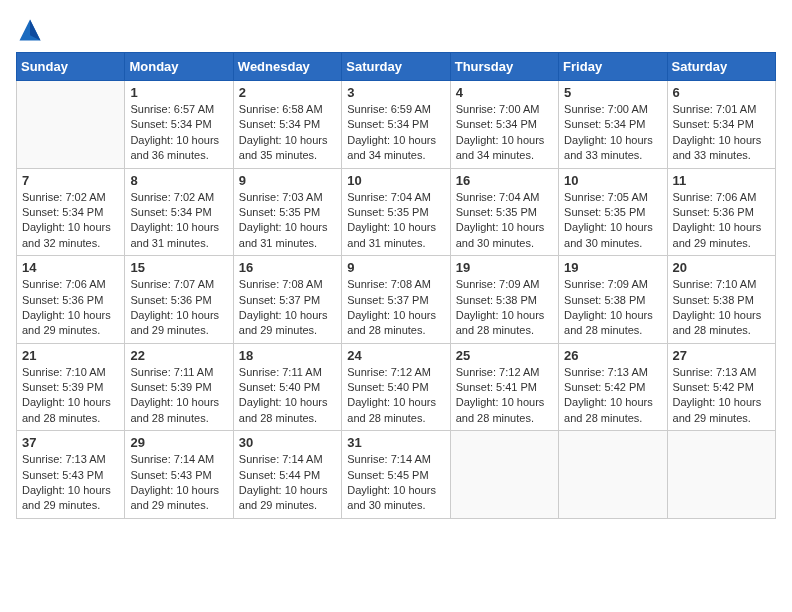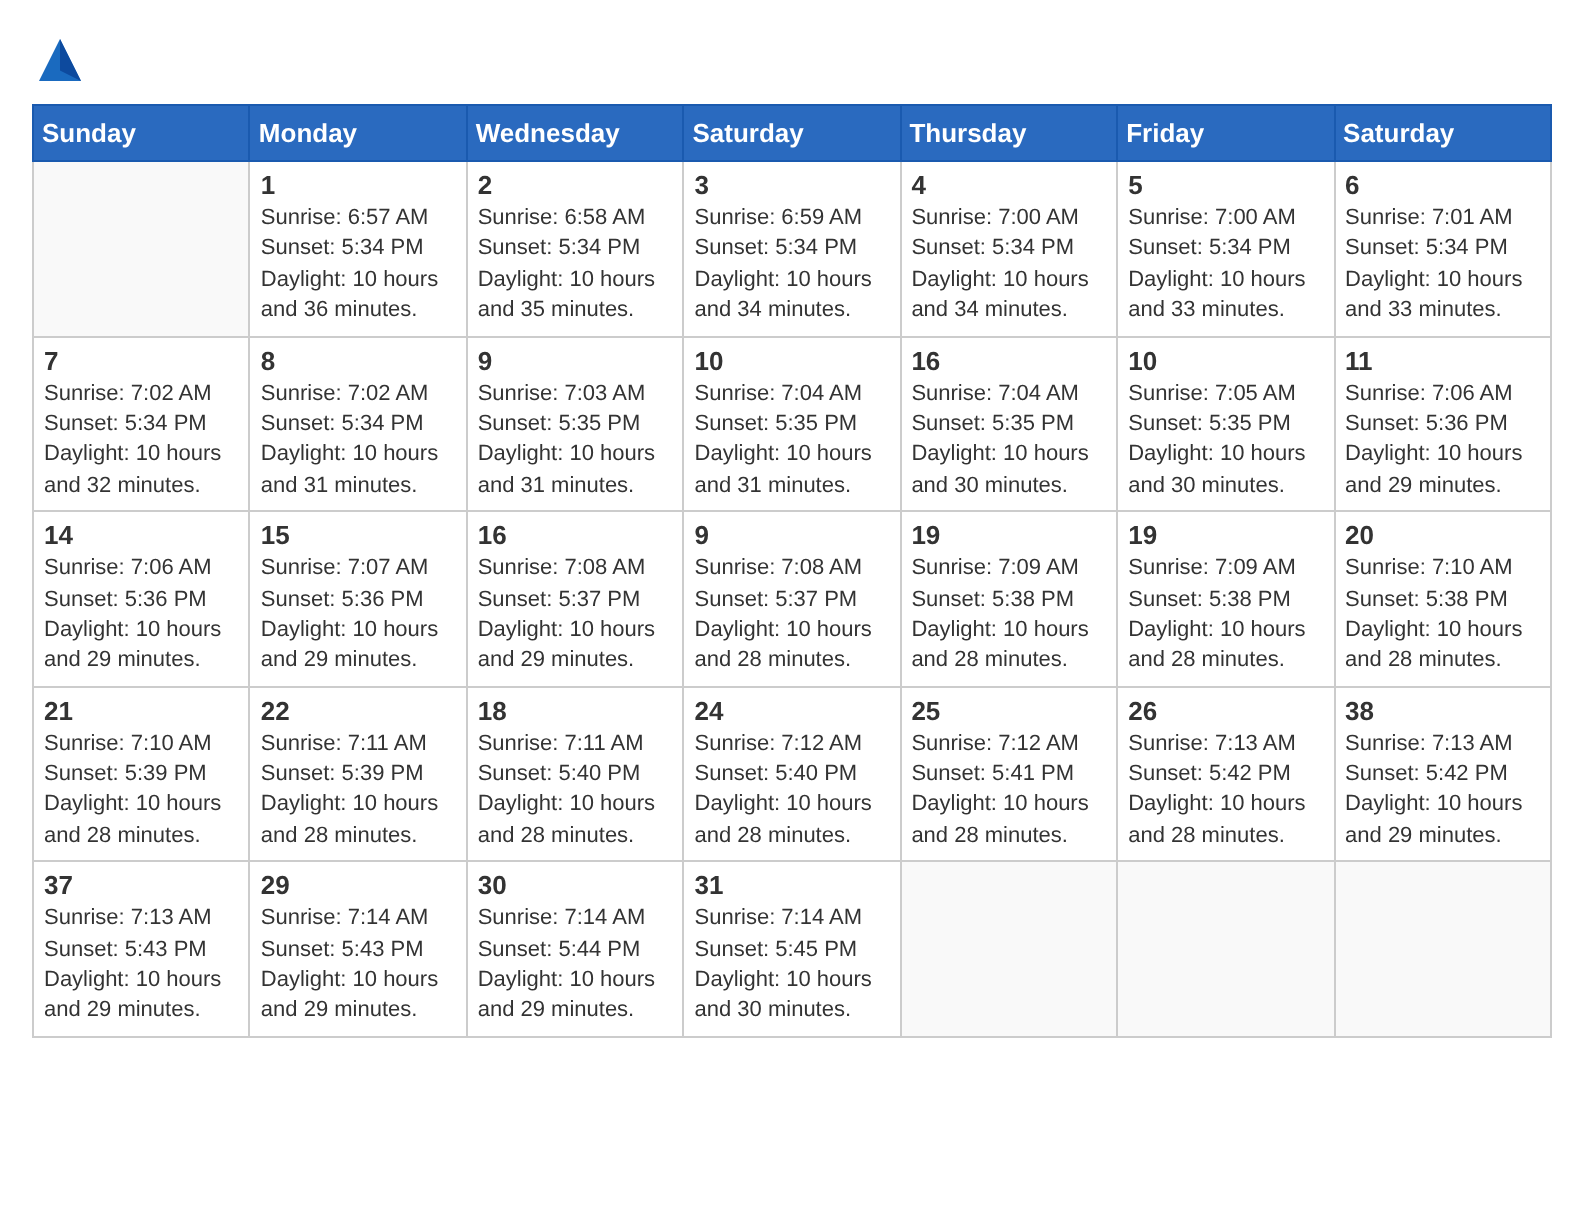--- a/index.html
+++ b/index.html
@@ -223,21 +223,21 @@
         </td>
         <td>
           <span class="day-num">25</span>
           <div class="day-info">Sunrise: 7:12 AM<br>Sunset: 5:41 PM<br>Daylight: 10 hours and 28 minutes.</div>
         </td>
         <td>
           <span class="day-num">26</span>
           <div class="day-info">Sunrise: 7:13 AM<br>Sunset: 5:42 PM<br>Daylight: 10 hours and 28 minutes.</div>
         </td>
         <td>
-          <span class="day-num">38</span>
+          <span class="day-num">27</span>
           <div class="day-info">Sunrise: 7:13 AM<br>Sunset: 5:42 PM<br>Daylight: 10 hours and 29 minutes.</div>
         </td>
       </tr>
       <tr>
         <td>
           <span class="day-num">37</span>
           <div class="day-info">Sunrise: 7:13 AM<br>Sunset: 5:43 PM<br>Daylight: 10 hours and 29 minutes.</div>
         </td>
         <td>
           <span class="day-num">29</span>

